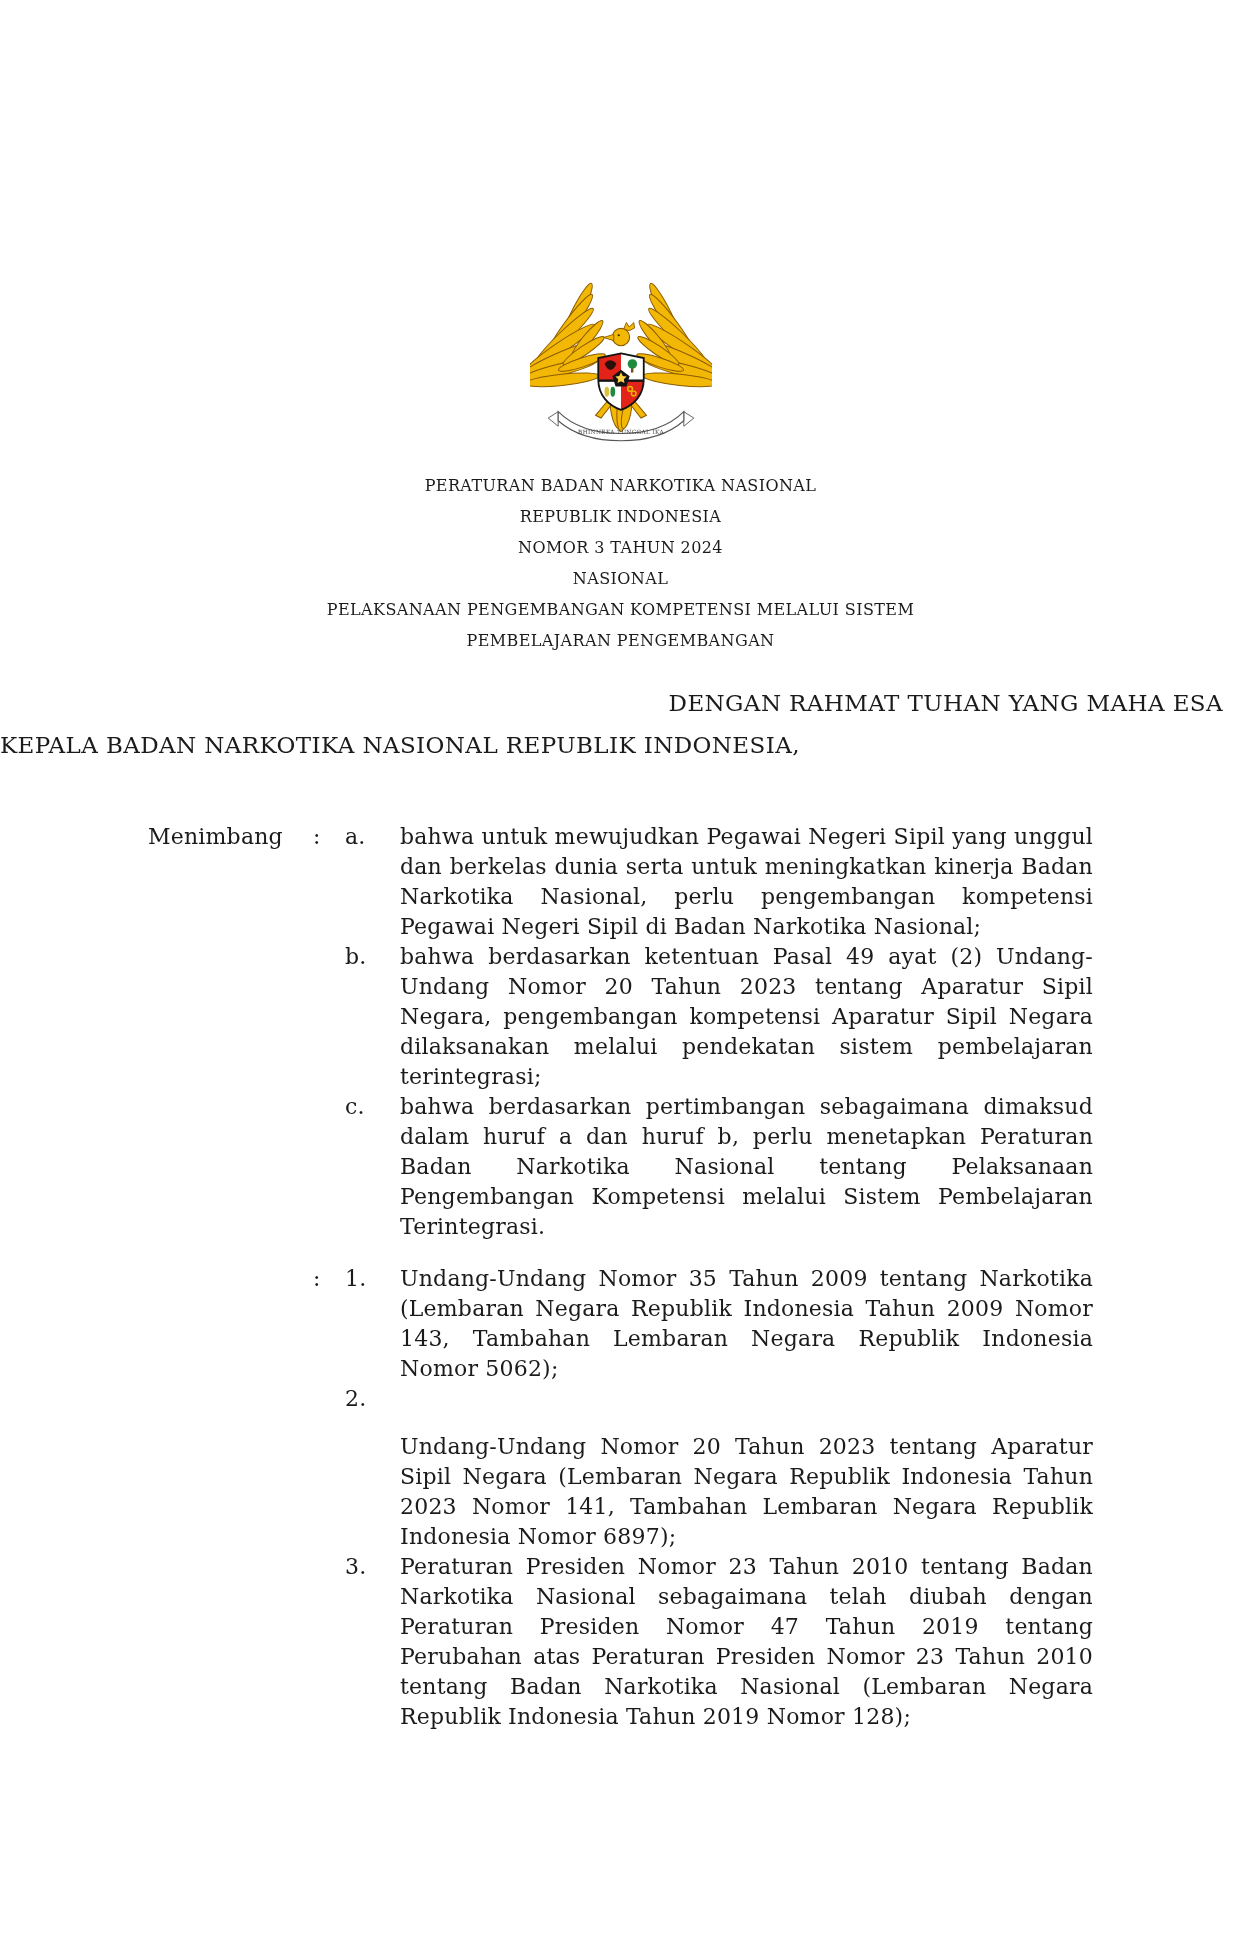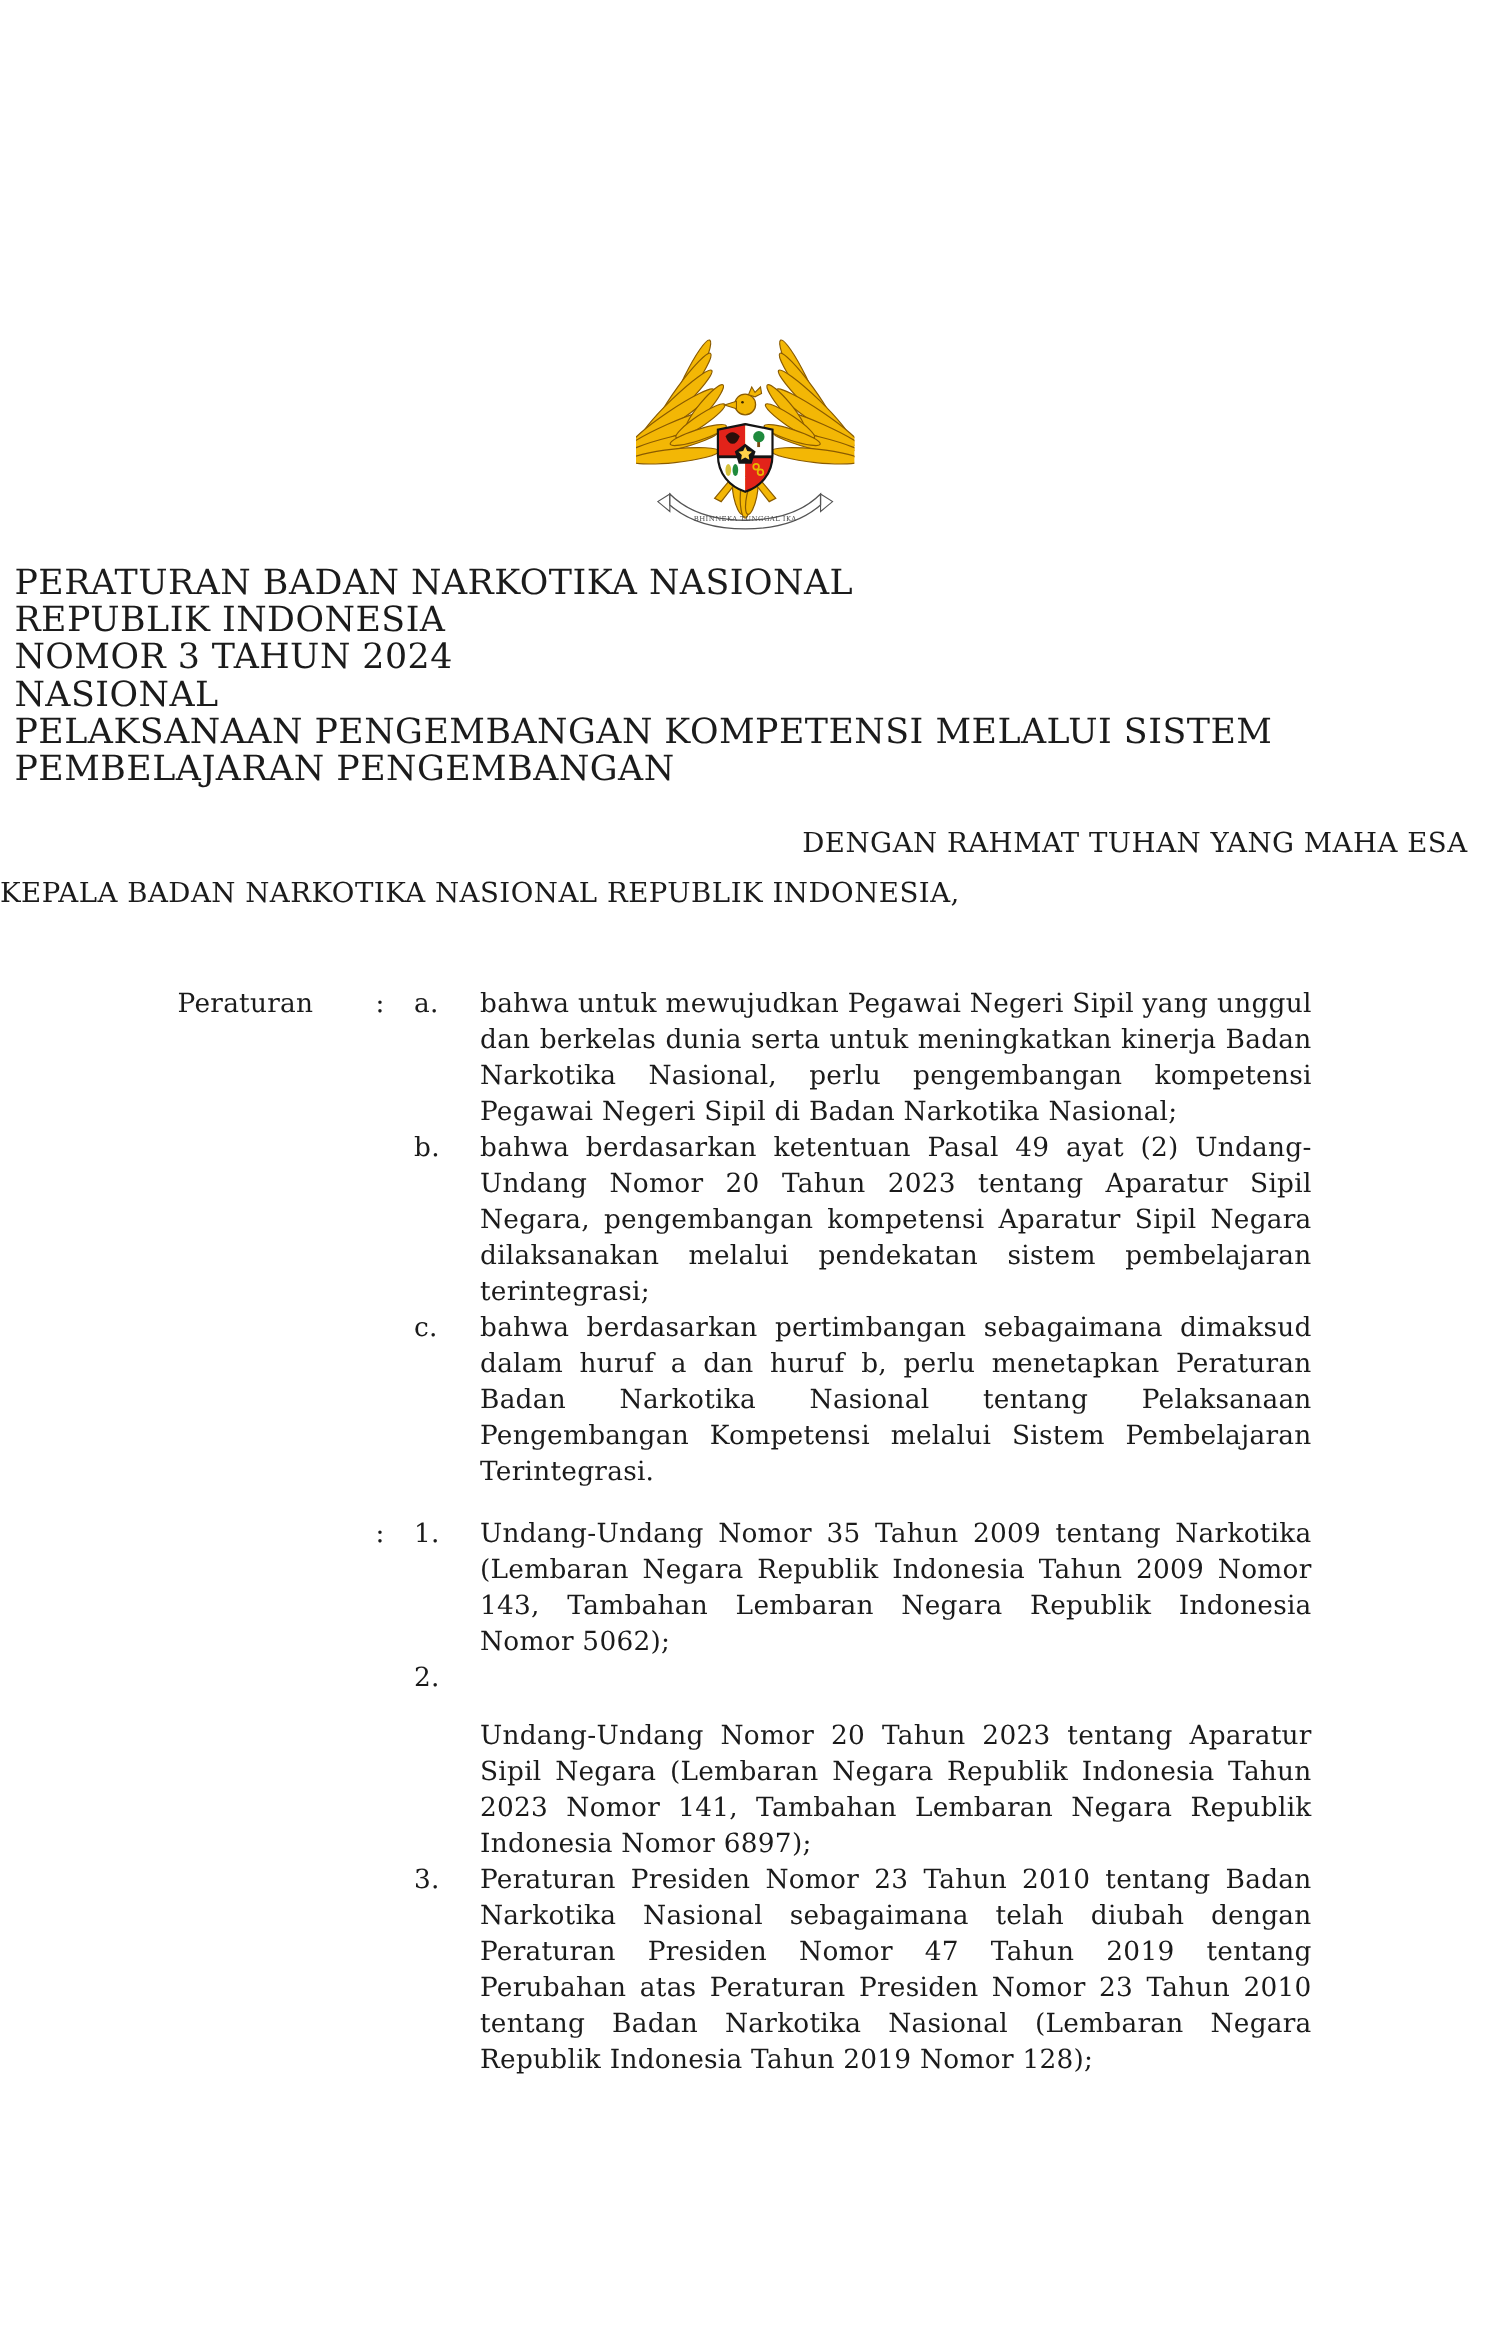--- a/index.html
+++ b/index.html
@@ -12,22 +12,23 @@
     color:#1b1b1b;
     overflow:hidden;
   }
   .emblem {
     position:absolute; top:276px; left:50%;
     transform:translateX(-50%);
     width:182px; height:184px;
   }
   .emblem svg { display:block; width:100%; height:100%; }
   .title-block {
-    position:absolute; top:470px; left:12px; right:0;
-    font-size:29px; line-height:31px;
+    position:absolute; top:470px; left:0; right:0;
+    text-align:center;
+    font-size:16px; line-height:31px;
     letter-spacing:0.4px;
     white-space:nowrap;
   }
   .invocation {
     position:absolute; top:690px; left:0; right:18px;
     text-align:right; font-size:23px; letter-spacing:0.4px;
     white-space:nowrap;
   }
   .authority {
     position:absolute; top:732px; left:0; right:0;
@@ -146,21 +147,21 @@
     <div>PELAKSANAAN PENGEMBANGAN KOMPETENSI MELALUI SISTEM</div>
     <div>PEMBELAJARAN PENGEMBANGAN</div>
   </div>
 
   <div class="invocation">DENGAN RAHMAT TUHAN YANG MAHA ESA</div>
 
   <div class="authority">KEPALA BADAN NARKOTIKA NASIONAL REPUBLIK INDONESIA,</div>
 
   <div class="sections">
       <div class="section">
-        <div class="section-label">Peraturan</div>
+        <div class="section-label">Menimbang</div>
         <div class="section-colon">:</div>
         <div class="item-marker" style="grid-row: 1;">a.</div>
         <div class="item-text" style="grid-row: 1;">bahwa untuk mewujudkan Pegawai Negeri Sipil yang unggul dan berkelas dunia serta untuk meningkatkan kinerja Badan Narkotika Nasional, perlu pengembangan kompetensi Pegawai Negeri Sipil di Badan Narkotika Nasional;</div>
         <div class="item-marker" style="grid-row: 2;">b.</div>
         <div class="item-text" style="grid-row: 2;">bahwa berdasarkan ketentuan Pasal 49 ayat (2) Undang-Undang Nomor 20 Tahun 2023 tentang Aparatur Sipil Negara, pengembangan kompetensi Aparatur Sipil Negara dilaksanakan melalui pendekatan sistem pembelajaran terintegrasi;</div>
         <div class="item-marker" style="grid-row: 3;">c.</div>
         <div class="item-text" style="grid-row: 3;">bahwa berdasarkan pertimbangan sebagaimana dimaksud dalam huruf a dan huruf b, perlu menetapkan Peraturan Badan Narkotika Nasional tentang Pelaksanaan Pengembangan Kompetensi melalui Sistem Pembelajaran Terintegrasi.</div>
       </div>
       <div class="section">
         <div class="section-colon">:</div>

